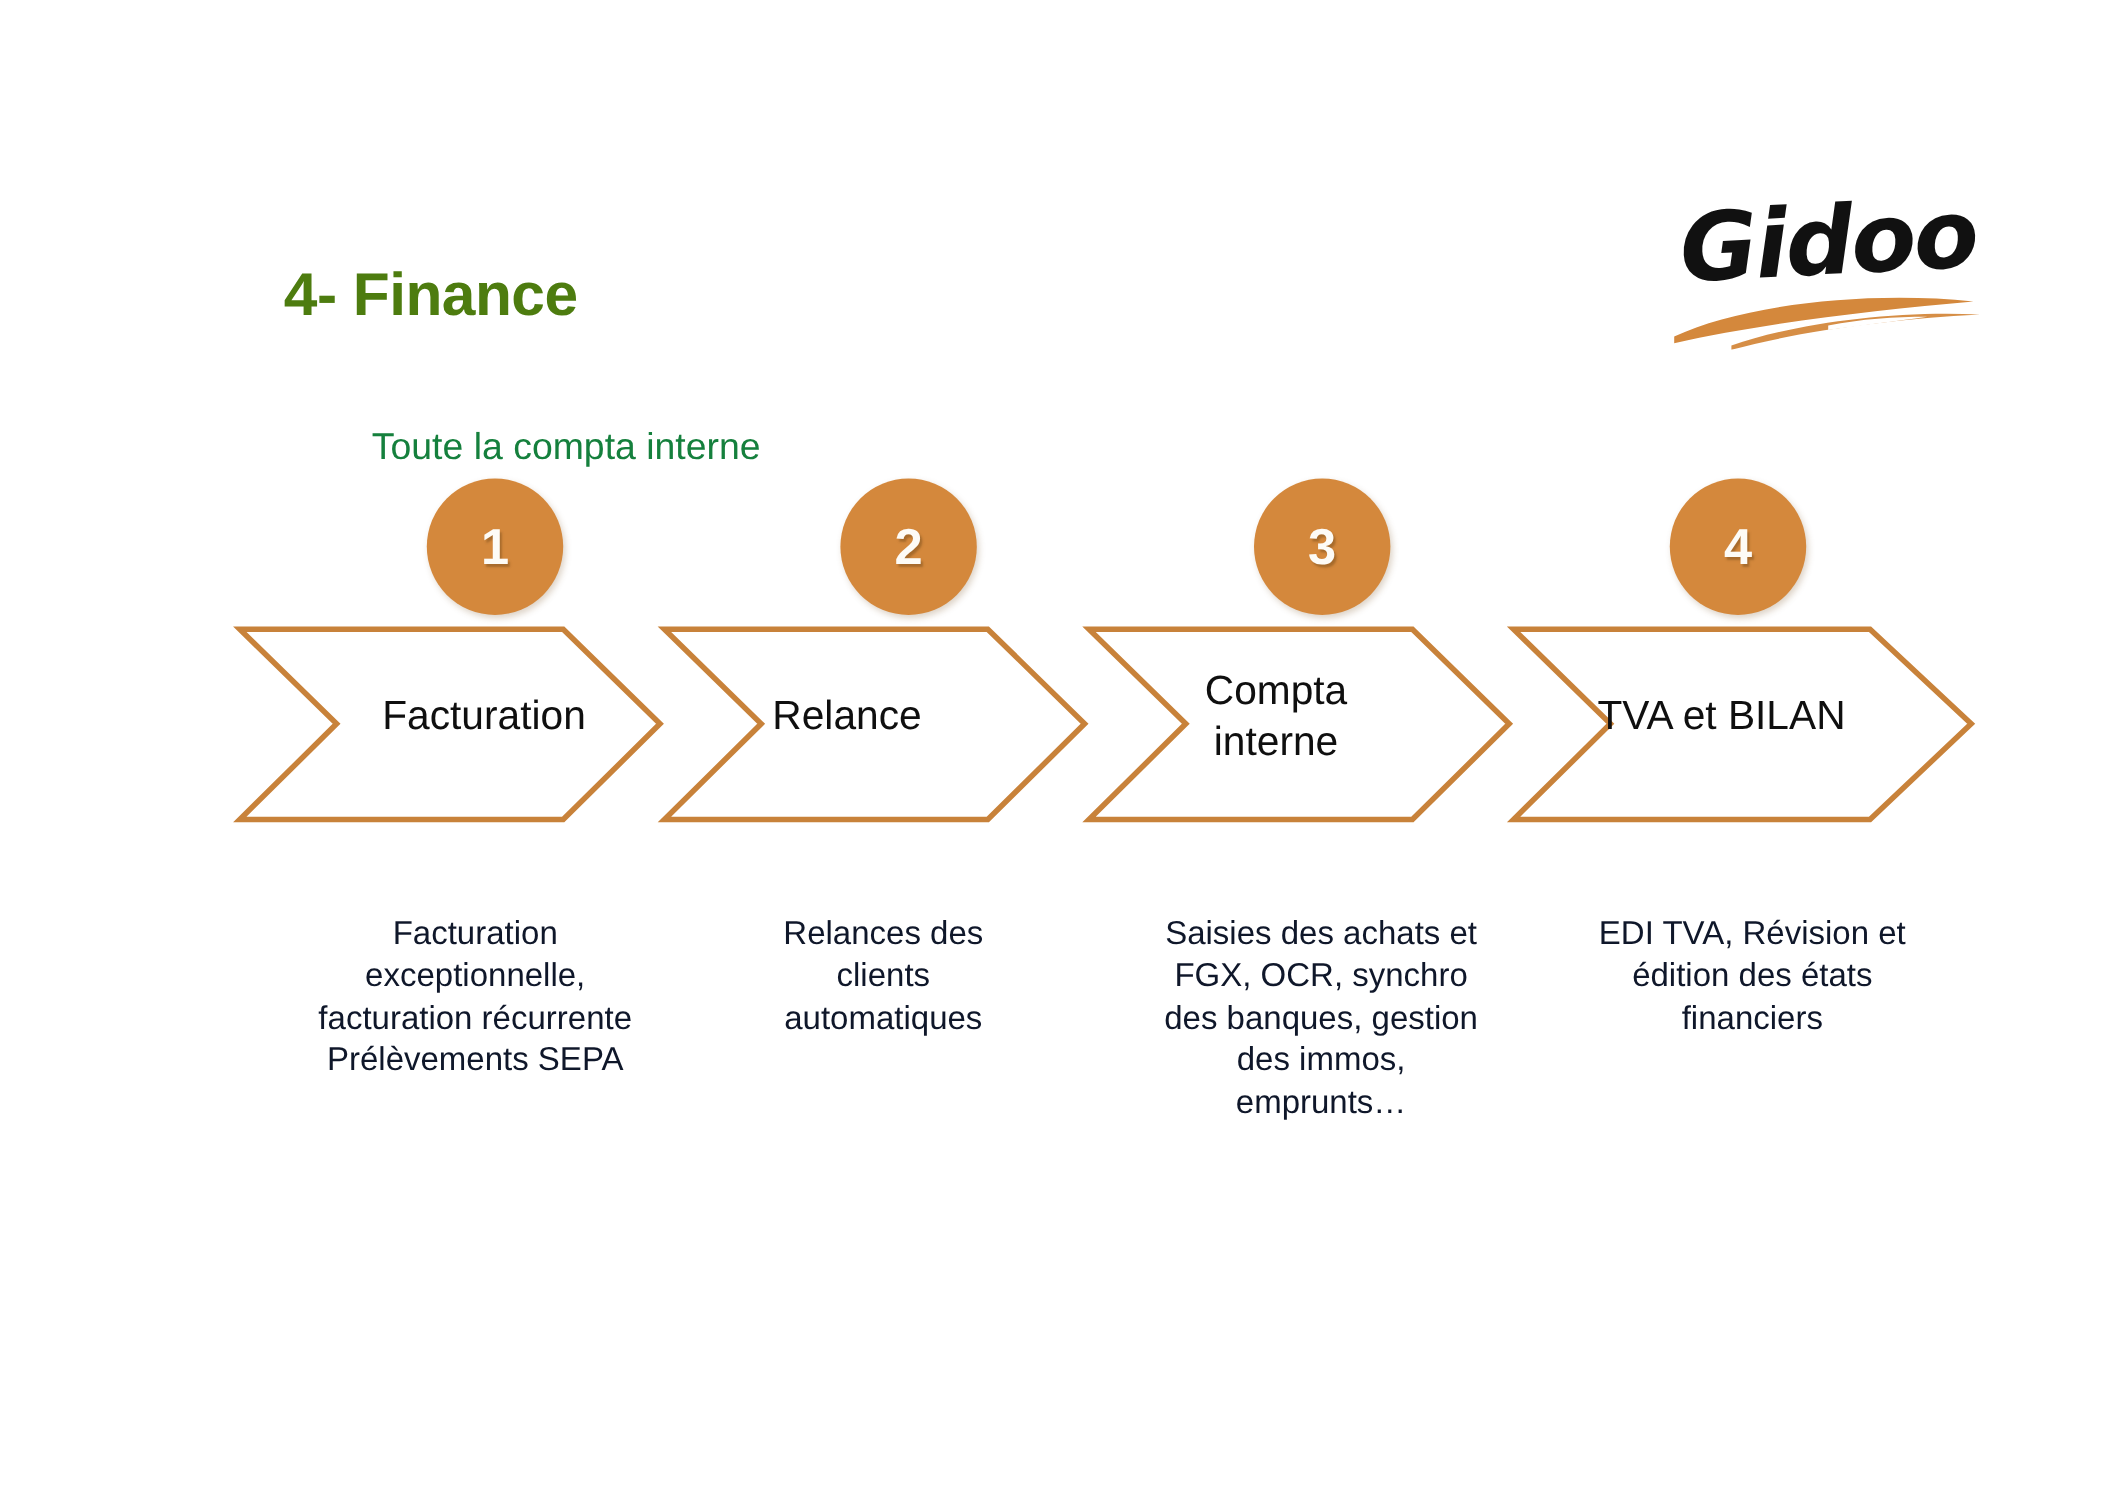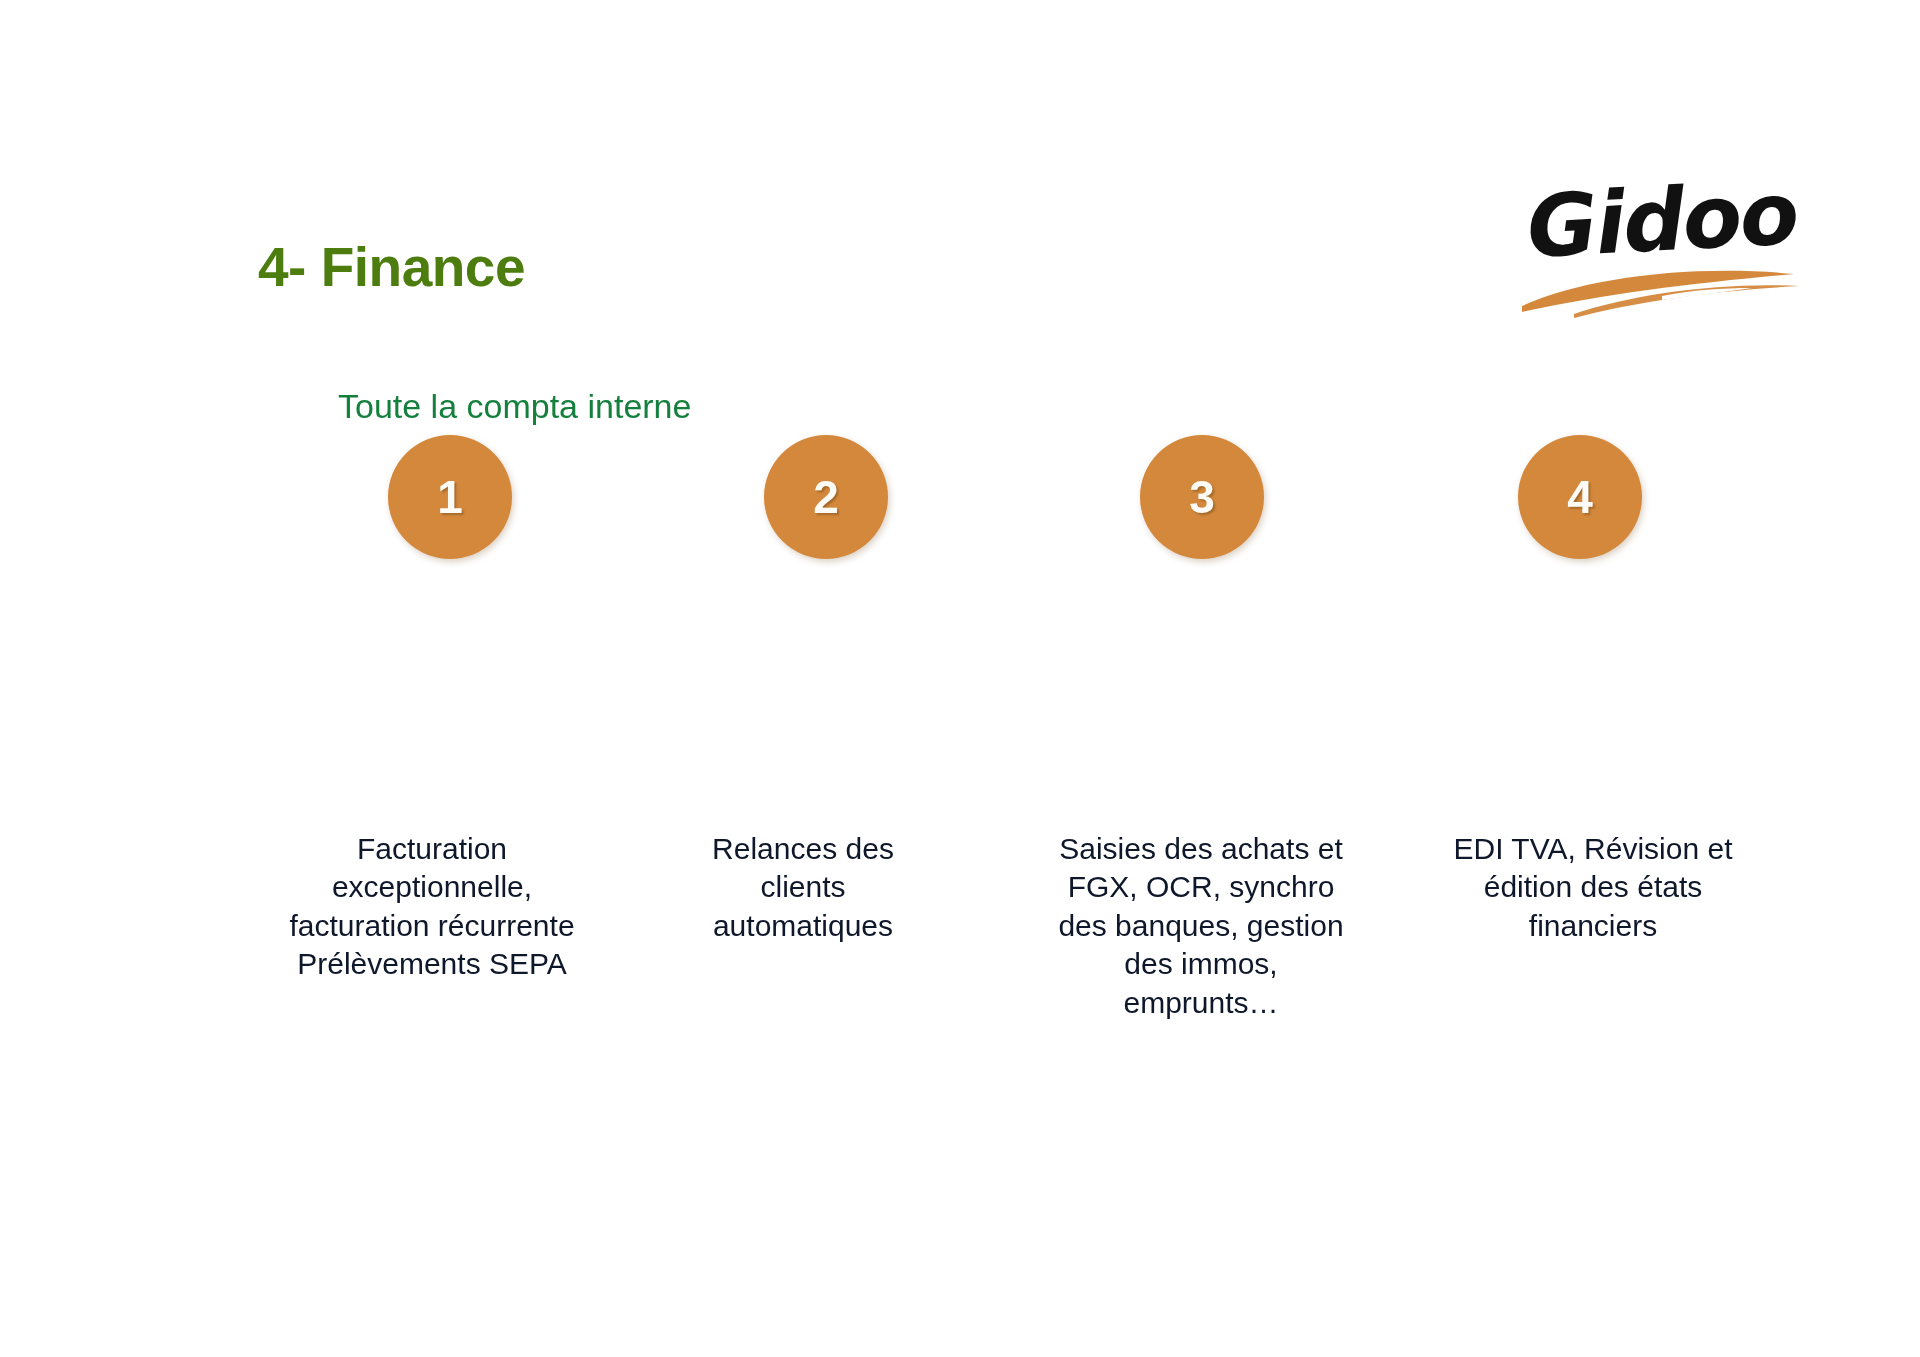--- a/index.html
+++ b/index.html
@@ -140,19 +140,34 @@
   <div class="num-circle" style="left:764px; top:435px;">
     <span class="num">2</span>
   </div>
   <div class="num-circle" style="left:1140px; top:435px;">
     <span class="num">3</span>
   </div>
   <div class="num-circle" style="left:1518px; top:435px;">
     <span class="num">4</span>
   </div>
 
+  <div id="chevron-band">
+    <svg width="1620" height="220" viewBox="0 0 1620 220">
+      <g fill="#FFFFFF" stroke="#C8823A" stroke-width="5" stroke-linejoin="miter">
+        <path d="M18 22 L 312 22 L 400 108 L 312 195 L 18 195 L 106 108 Z"></path>
+        <path d="M404 22 L 698 22 L 786 108 L 698 195 L 404 195 L 492 108 Z"></path>
+        <path d="M790 22 L 1084 22 L 1172 108 L 1084 195 L 790 195 L 878 108 Z"></path>
+        <path d="M1176 22 L 1500 22 L 1592 108 L 1500 195 L 1176 195 L 1264 108 Z"></path>
+      </g>
+    </svg>
+
+    <div class="chev-label" style="left:90px; top:78px; width:300px;">Facturation</div>
+    <div class="chev-label" style="left:420px; top:78px; width:300px;">Relance</div>
+    <div class="chev-label" style="left:850px; top:55px; width:220px;">Compta interne</div>
+    <div class="chev-label" style="left:1215px; top:78px; width:300px;">TVA et BILAN</div>
+  </div>
 
   <div class="desc" style="left:272px; top:830px; width:320px;">Facturation exceptionnelle, facturation récurrente Prélèvements SEPA</div>
   <div class="desc" style="left:692px; top:830px; width:222px;">Relances des clients automatiques</div>
   <div class="desc" style="left:1428px; top:830px; width:330px;">EDI TVA, Révision et édition des états financiers</div>
   <div class="desc" style="left:1056px; top:830px; width:290px;">Saisies des achats et FGX, OCR, synchro des banques, gestion des immos, emprunts…</div>
 
 </div>
 
 </body></html>

